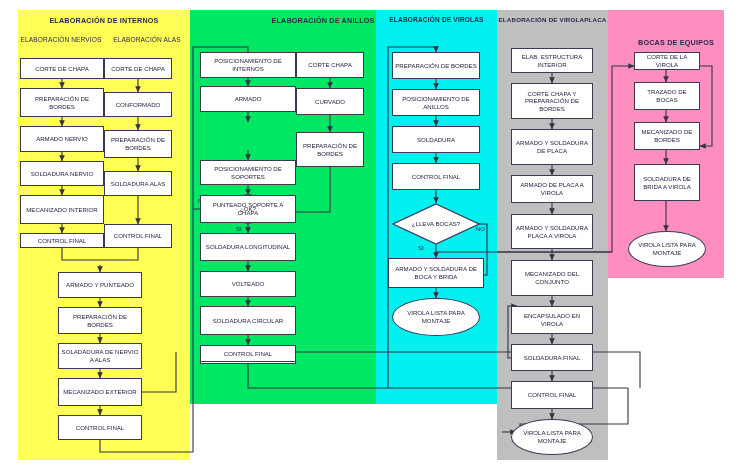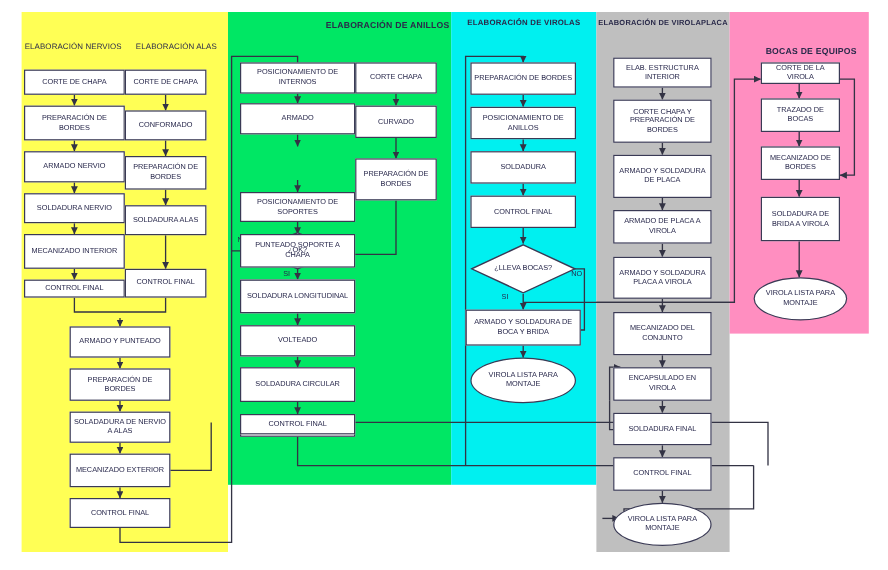--- a/index.html
+++ b/index.html
@@ -134,20 +134,21 @@
       <path d="M508,334 L508,306 L517,306" marker-end="url(#ah)"></path>
       <path d="M552,358 L508,358 L508,334"></path>
 
       <path d="M497,252 L612,252"></path>
 
       <path d="M628,388 L628,424 L520,424 L520,432"></path>
       <path d="M502,432 L516,432" marker-end="url(#ah)"></path>
     </g>
   </svg>
 
+  <div class="band-title" style="left:18px;top:16px;width:172px;">ELABORACIÓN DE INTERNOS</div>
   <div class="sub-title" style="left:18px;top:36px;width:86px;">ELABORACIÓN  NERVIOS</div>
   <div class="sub-title" style="left:104px;top:36px;width:86px;">ELABORACIÓN ALAS</div>
 
   <div class="band-title" style="left:190px;top:16px;width:186px;padding-left:40px;">ELABORACIÓN DE ANILLOS</div>
   <div class="band-title" style="left:376px;top:16px;width:121px;font-size:6.5px;">ELABORACIÓN DE VIROLAS</div>
   <div class="band-title" style="left:497px;top:16px;width:111px;font-size:6.2px;">ELABORACIÓN DE VIROLAPLACA</div>
   <div class="band-title" style="left:608px;top:14px;width:136px;margin-top:24px;">BOCAS DE EQUIPOS</div>
 
   <div class="node" style="left:20px;top:58px;width:84px;height:21px;">CORTE DE CHAPA</div>
   <div class="node" style="left:20px;top:88px;width:84px;height:29px;">PREPARACIÓN DE BORDES</div>

